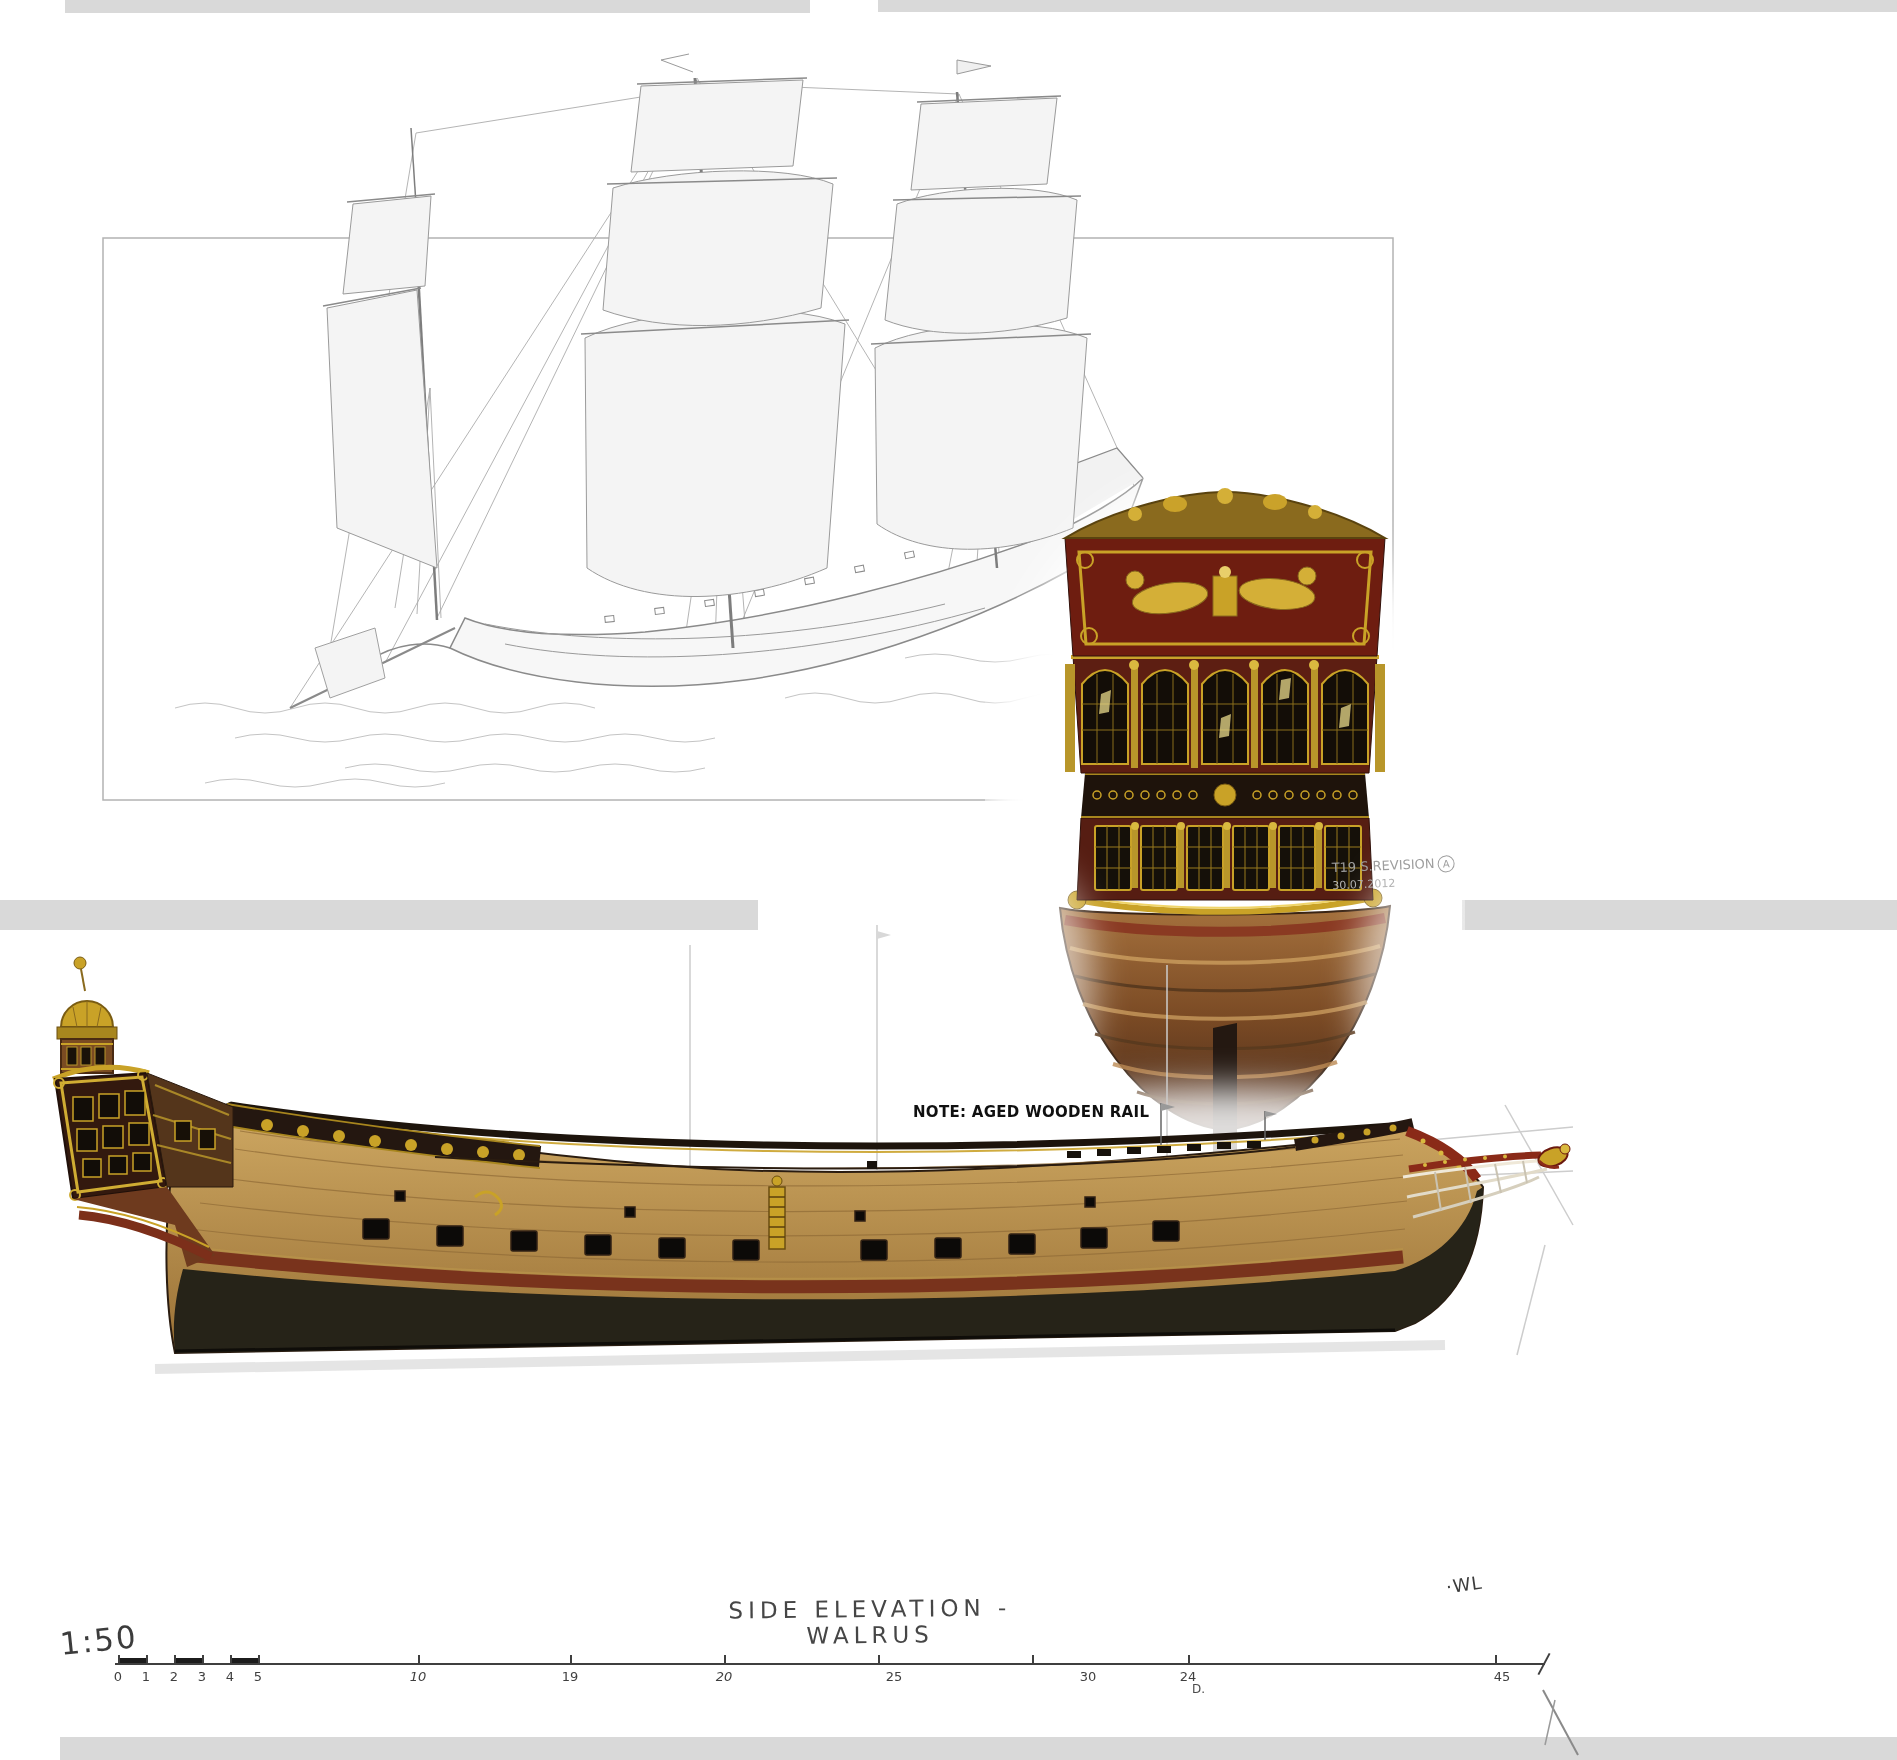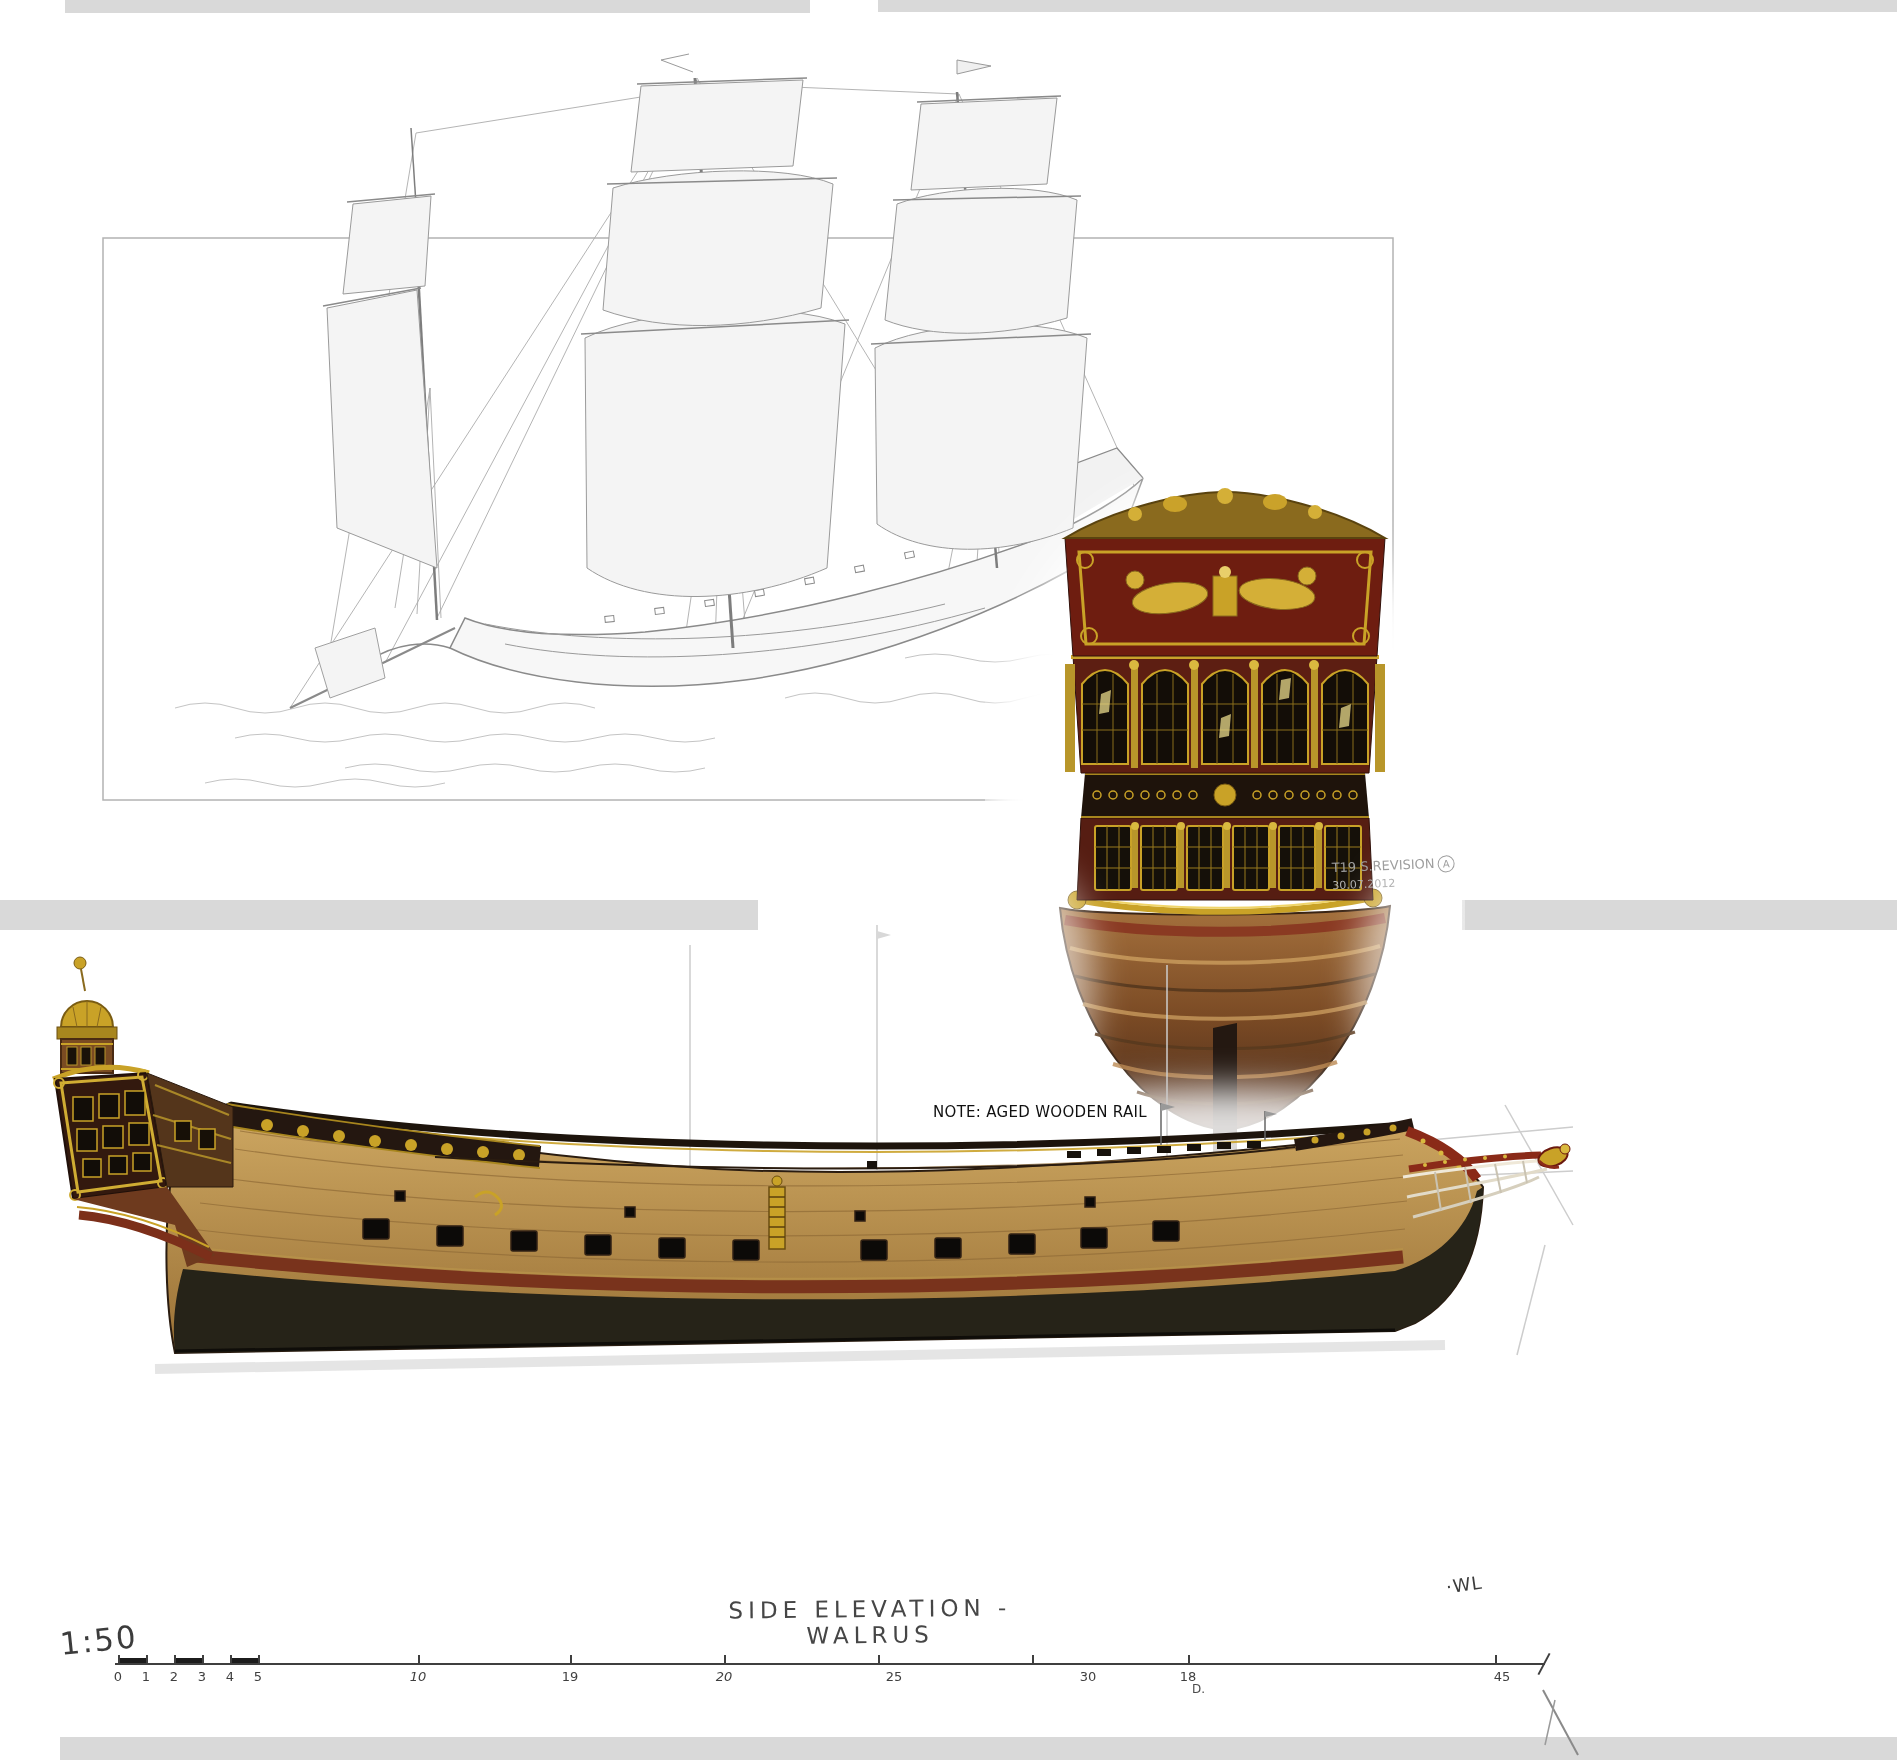--- a/index.html
+++ b/index.html
@@ -6,21 +6,21 @@
   .page{
     position:relative;width:1897px;height:1760px;overflow:hidden;
     background:var(--paper,#ffffff);
     font-family:"DejaVu Sans",sans-serif;
   }
   .bar{position:absolute;background:var(--bar-gray,#d9d9d9);}
   .abs{position:absolute;}
   .hand{color:#454545;}
   .rail-note{
     position:absolute;left:913px;top:1103px;
-    font-size:15px;font-weight:normal;color:#101010;letter-spacing:0.3px;margin-left:20px;
+    font-size:15px;font-weight:bold;color:#101010;letter-spacing:0.3px;
   }
   .drawing-title{
     position:absolute;left:690px;top:1596px;width:360px;text-align:center;
     font-size:23px;letter-spacing:5px;color:#464646;transform:rotate(-0.6deg);
   }
   .scale-label{
     position:absolute;left:60px;top:1622px;font-size:31px;color:#3c3c3c;
     transform:rotate(-6deg);letter-spacing:2px;
   }
   .waterline-label{
@@ -525,21 +525,21 @@
       <div class="tick-label hand" style="left: 418px; font-style: italic;">10</div>
       <div class="tick" style="left: 570px;"></div>
       <div class="tick-label hand" style="left: 570px;">19</div>
       <div class="tick" style="left: 724px;"></div>
       <div class="tick-label hand" style="left: 724px; font-style: italic;">20</div>
       <div class="tick" style="left: 878px;"></div>
       <div class="tick-label hand" style="left: 894px;">25</div>
       <div class="tick" style="left: 1032px;"></div>
       <div class="tick-label hand" style="left: 1088px;">30</div>
       <div class="tick" style="left: 1188px;"></div>
-      <div class="tick-label hand" style="left: 1188px;">18</div>
+      <div class="tick-label hand" style="left: 1188px;">24</div>
       <div class="tick" style="left: 1495px;"></div>
       <div class="tick-label hand" style="left: 1502px;">45</div>
     </div>
 
   <div class="datum-label hand">D.</div>
 
   <svg class="abs" style="left:1480px;top:1640px;" width="200" height="120" viewBox="0 0 200 120">
     <line x1="63" y1="50" x2="98" y2="115" stroke="#8a8a8a" stroke-width="2"></line>
     <line x1="75" y1="60" x2="65" y2="105" stroke="#9a9a9a" stroke-width="1.5"></line>
   </svg>

